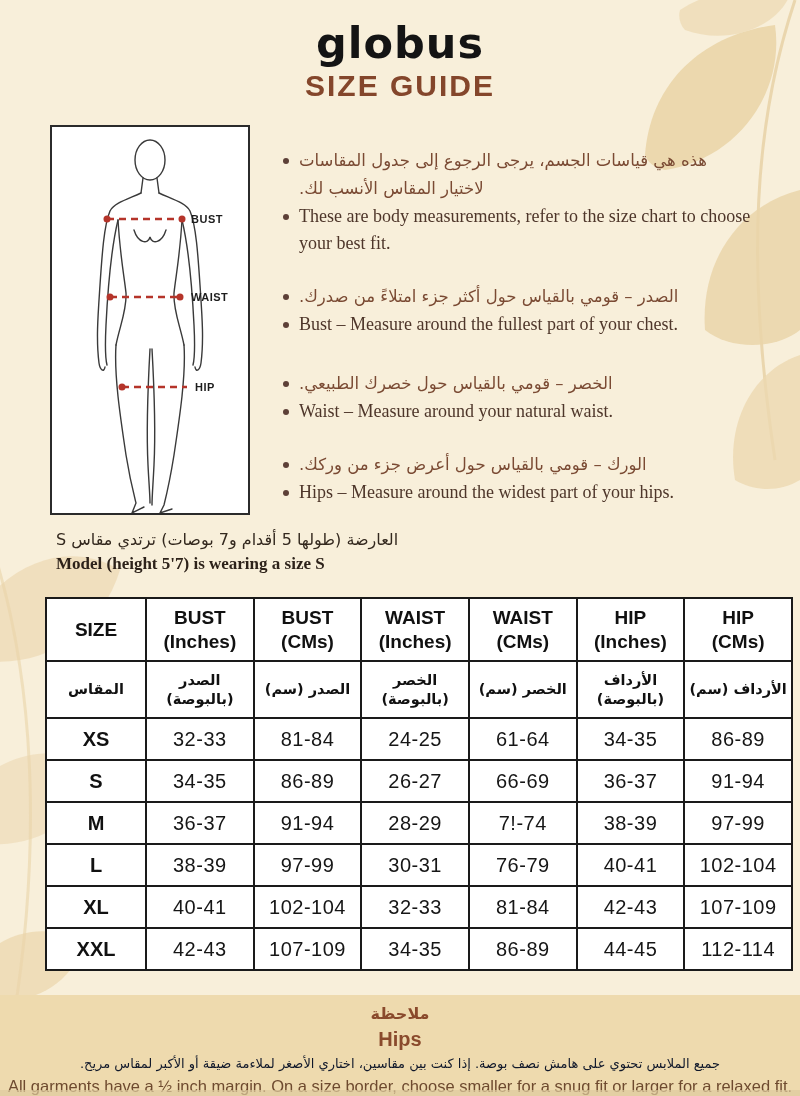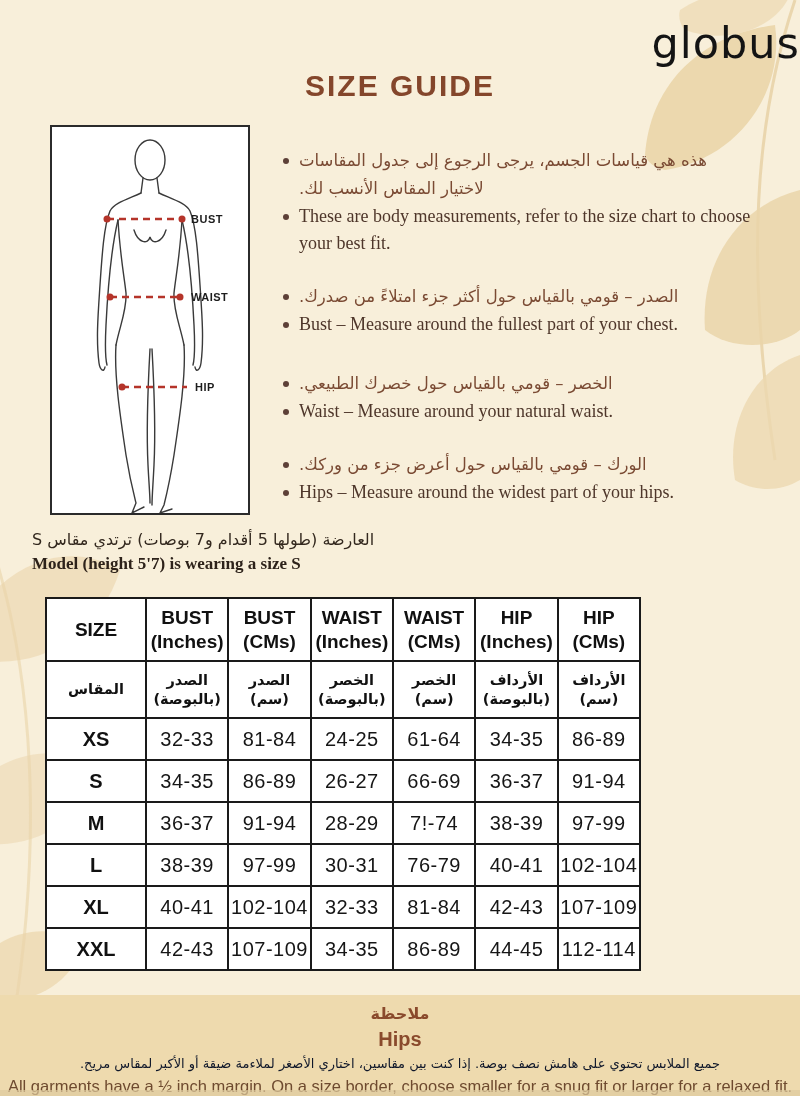--- a/index.html
+++ b/index.html
@@ -6,43 +6,43 @@
   body{width:800px;height:1096px;font-family:"Liberation Sans","DejaVu Sans",sans-serif;}
   .page{position:relative;width:800px;height:1096px;background:#f8efda;overflow:hidden;}
 
   
   .decor{position:absolute;pointer-events:none;}
   .decor-tr{top:0;right:0;}
   .decor-left{left:0;top:540;}
 
   
   .header{position:absolute;top:20px;left:0;width:100%;text-align:center;}
-  .brand{font-family:"DejaVu Sans",sans-serif;font-size:43px;font-weight:400;color:#141414;letter-spacing:1px;line-height:1.1;text-align:right;}
+  .brand{font-family:"DejaVu Sans",sans-serif;font-size:43px;font-weight:700;color:#141414;letter-spacing:1px;line-height:1.1;}
   .title{font-size:30px;font-weight:800;color:#84462b;letter-spacing:2px;margin-top:2px;}
 
   
   .figure-box{position:absolute;left:50px;top:125px;width:200px;height:390px;background:#ffffff;border:2px solid #2b2b2b;box-sizing:border-box;}
   .figure-box svg{display:block;}
 
   
   .bullets{position:absolute;left:283px;top:147px;width:470px;}
   .group{margin:0;}
   .g1{margin-bottom:26px;} .g2{margin-bottom:32px;} .g3{margin-bottom:26px;}
   .item{display:flex;align-items:flex-start;}
   .dot{width:6px;height:6px;border-radius:50%;background:#5d4037;margin:11px 10px 0 0;flex:0 0 6px;}
   .ar-text{direction:rtl;text-align:left;font-family:"DejaVu Sans",sans-serif;font-size:16.5px;line-height:28px;color:#7a4a33;}
   .en-text{font-family:"Liberation Serif","DejaVu Serif",serif;font-size:18px;line-height:27px;color:#4e362a;}
 
   
-  .model-note{position:absolute;left:32px;top:528px;}
+  .model-note{position:absolute;left:56px;top:528px;}
   .model-ar{direction:rtl;text-align:left;font-family:"DejaVu Sans",sans-serif;font-size:16px;line-height:24px;color:#33281e;}
   .model-en{font-family:"Liberation Serif","DejaVu Serif",serif;font-size:17px;font-weight:600;line-height:24px;color:#2d221a;}
 
   
-  .size-table{position:absolute;left:45px;top:597px;width:596px;border-collapse:collapse;table-layout:fixed;background:#ffffff;}
+  .size-table{position:absolute;left:45px;top:597px;width:748px;border-collapse:collapse;table-layout:fixed;background:#ffffff;}
   .size-table td,.size-table th{border:2px solid #1a1a1a;text-align:center;vertical-align:middle;padding:0;background:#ffffff;}
   .th-en{height:61px;font-size:19px;font-weight:800;color:#111;line-height:24px;}
   .th-en .sub{display:block;font-weight:700;}
   .th-ar{height:55px;font-family:"DejaVu Sans",sans-serif;font-size:14.5px;font-weight:700;color:#111;line-height:19px;direction:rtl;padding:2px 4px;}
   .td-size{height:40px;font-size:20px;font-weight:800;color:#111;}
   .td-val{height:40px;font-size:20px;font-weight:500;color:#161616;letter-spacing:0.5px;}
 
   
   .note-band{position:absolute;left:0;bottom:0;width:100%;height:101px;background:#eedaae;text-align:center;box-sizing:border-box;padding-top:7px;}
   .note-title-ar{font-family:"DejaVu Sans",sans-serif;font-size:16px;font-weight:700;color:#8a4a2c;line-height:24px;}

